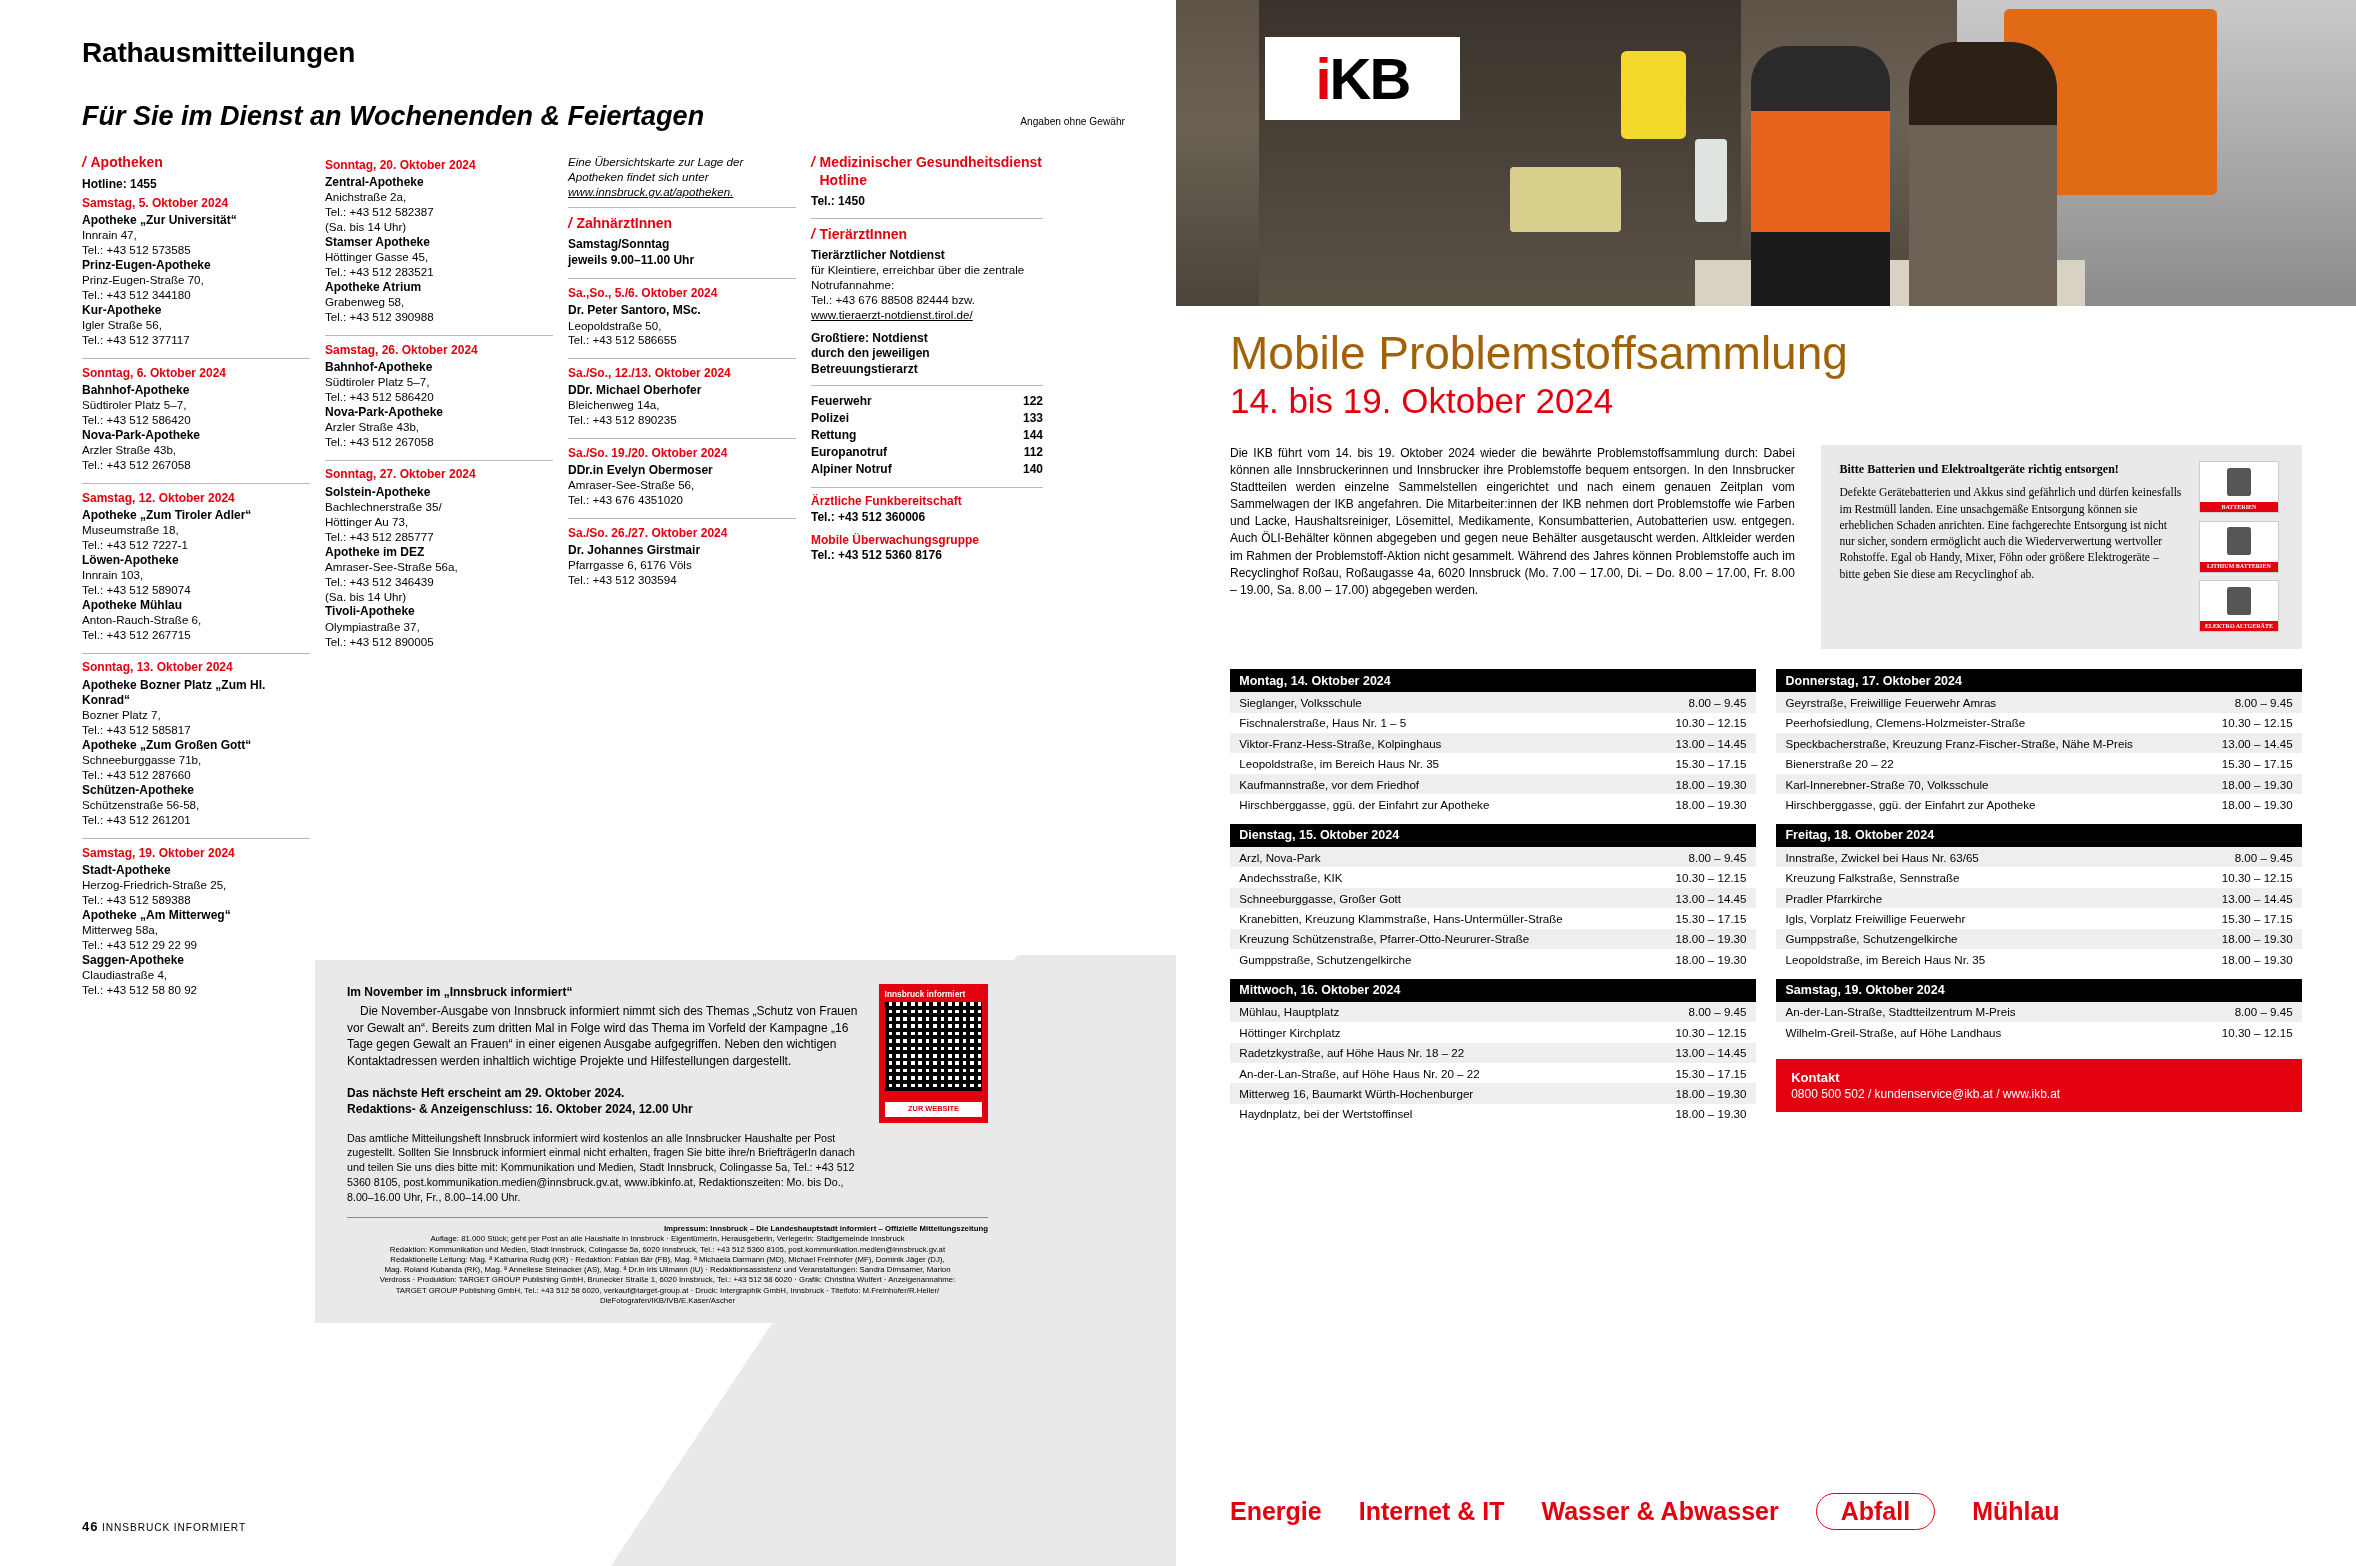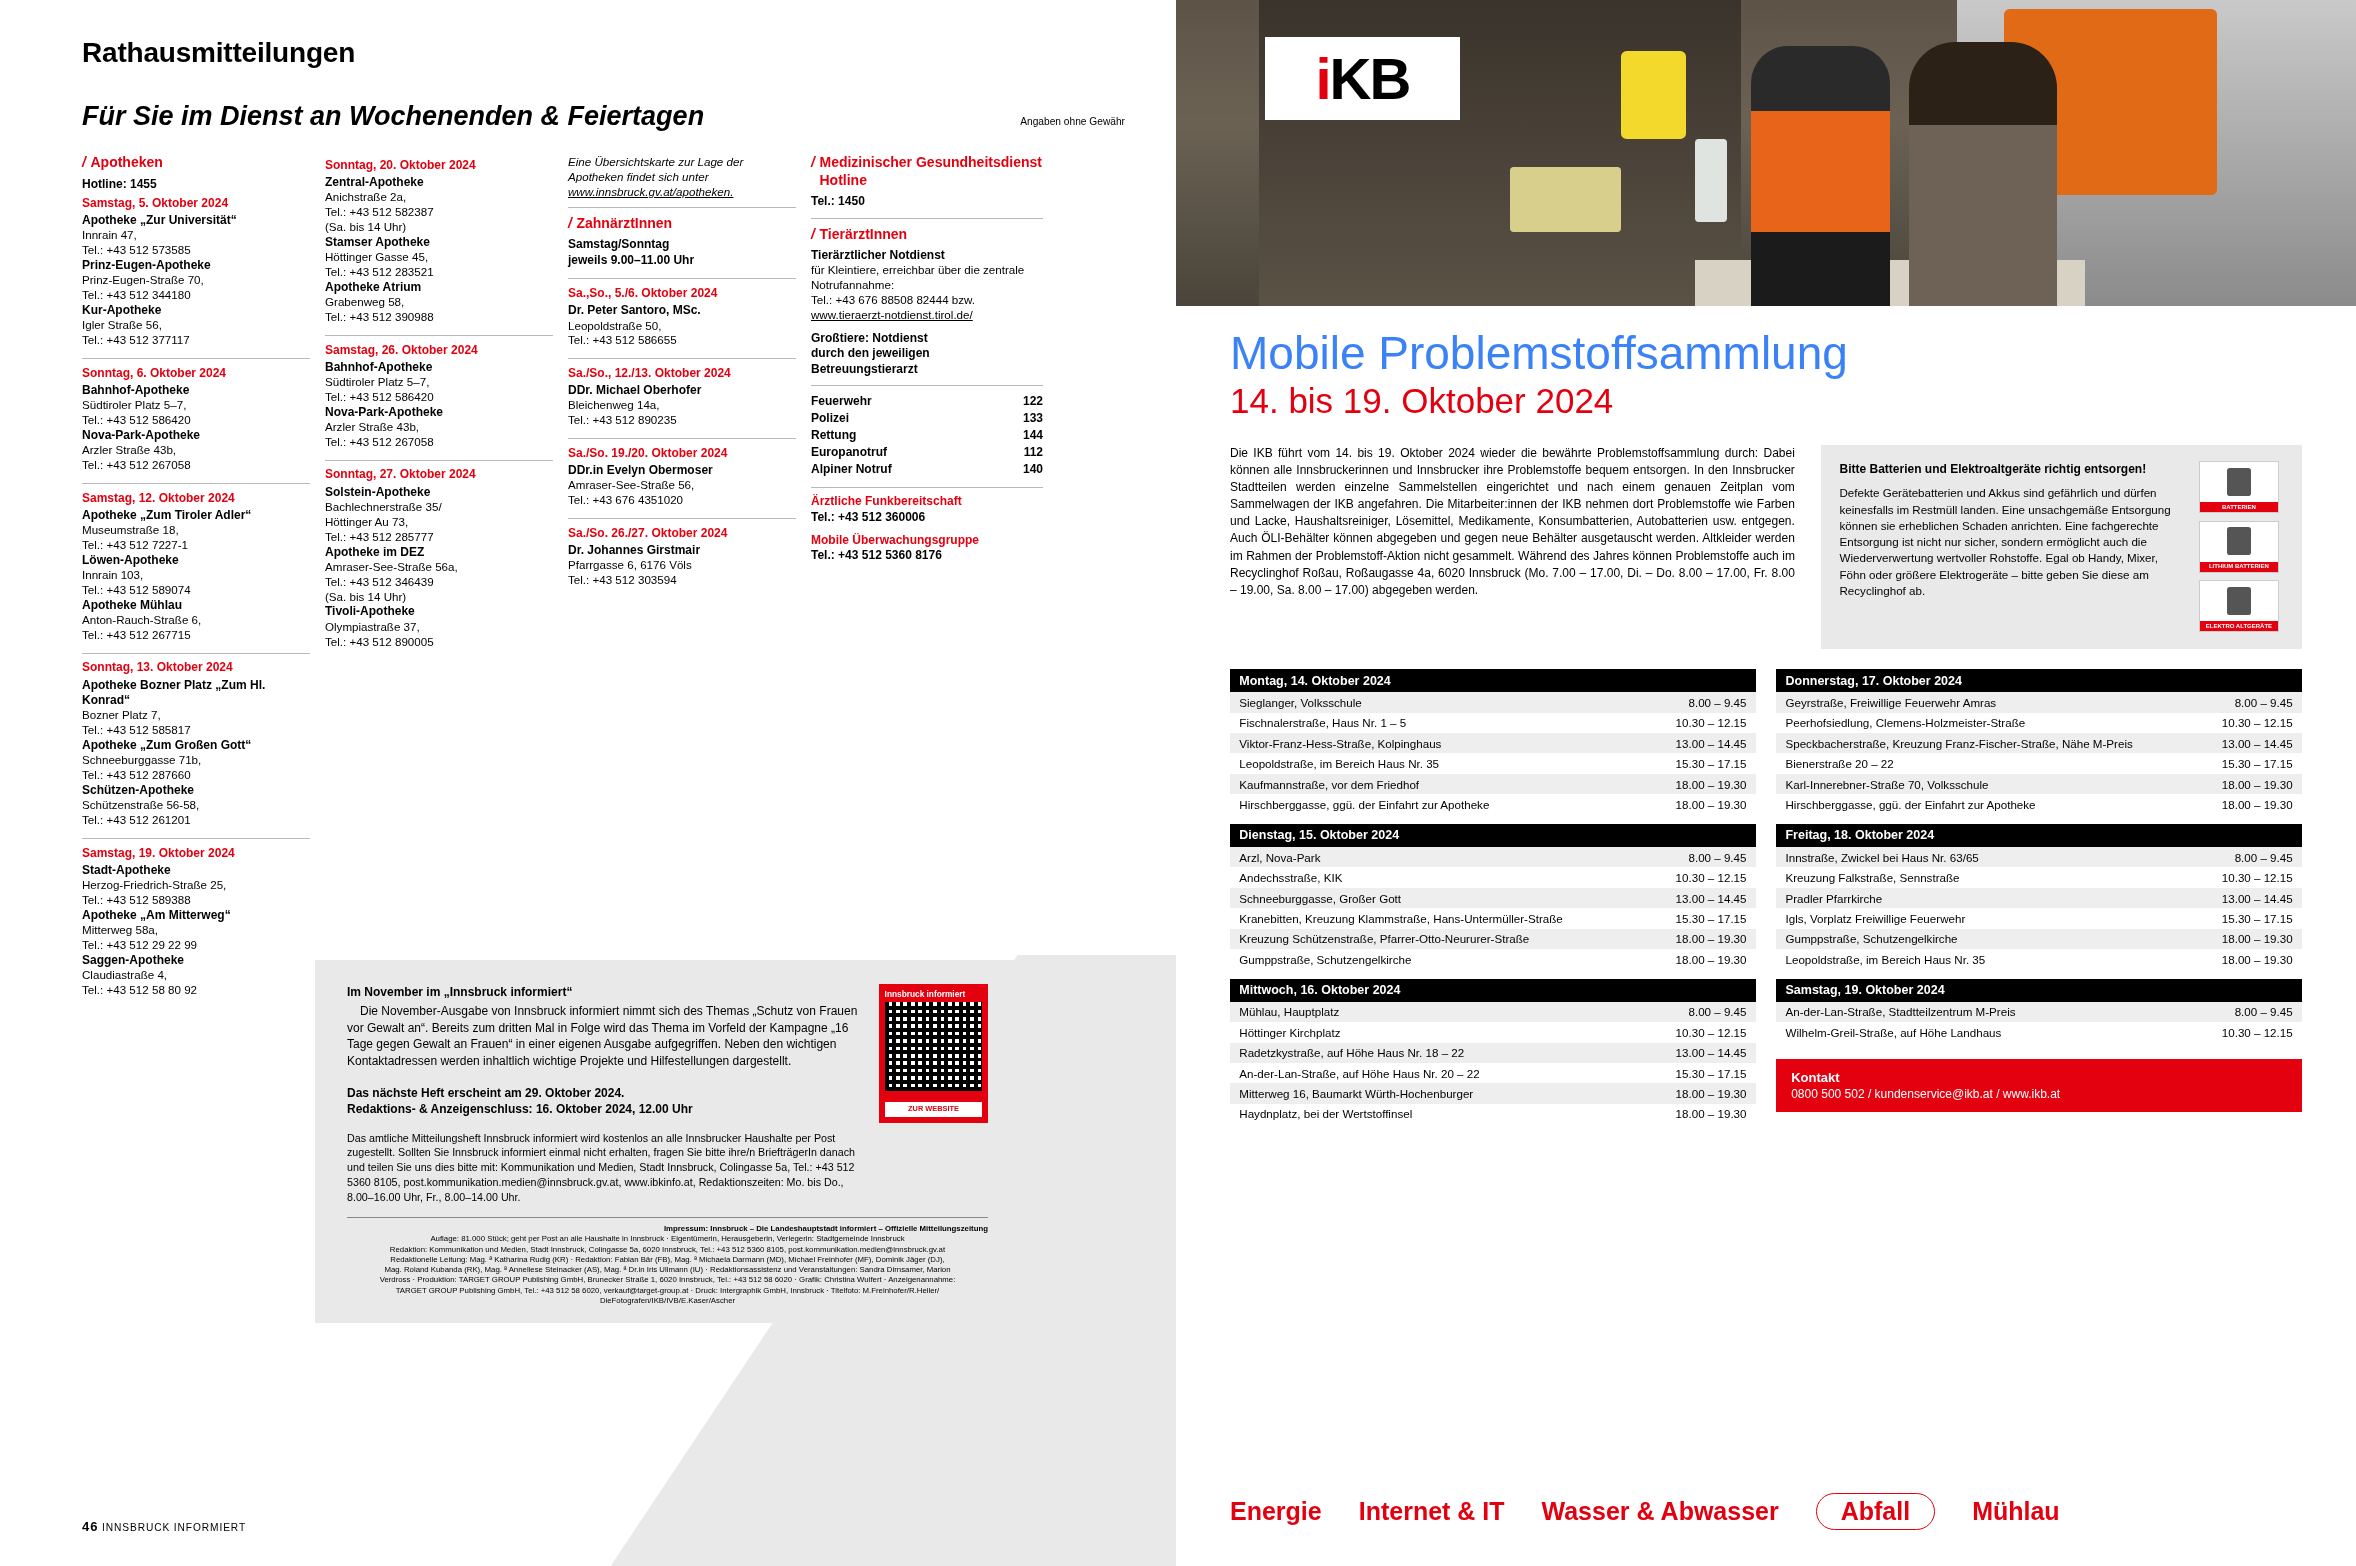--- a/index.html
+++ b/index.html
@@ -106,25 +106,25 @@
   .photo .barrel { position:absolute; left:445px; top:51px; width:65px; height:88px; background:#f3d92c; border-radius:5.6px;}
   .photo .bottle { position:absolute; left:519px; top:139px; width:32px; height:83px; background:#dfe4e0; border-radius:3.7px;}
   .photo .cans { position:absolute; left:334px; top:167px; width:111px; height:65px; background:#d9cf8c; border-radius:3.7px;}
   .logo {
     position:absolute; left:89px; top:37px; width:195px; height:83px; background:#fff;
     display:flex; align-items:center; justify-content:center;
   }
   .logo-text { font-size:58px; font-weight:bold; letter-spacing:-1.9px; }
   .logo-text .i { color:#e3000f; }
   .r-head { padding:24px 54px 0 54px; }
-  .r-title { color:#3b82f6; font-size:46px; font-weight:normal; line-height:1.02; margin:0;}
+  .r-title { color:#a16207; font-size:46px; font-weight:normal; line-height:1.02; margin:0;}
   .r-sub { color:#e3000f; font-size:35px; font-weight:normal; margin:3.7px 0 0 0;}
   .r-body { display:flex; gap:26px; padding:24px 54px 0 54px; }
   .r-text { width:566px; font-size:12px; line-height:1.43; text-align:justify;}
-  .batt-box { width:482px; background:#e9e9e9; padding:16.7px 18.6px; font-size:11.6px; line-height:1.4; display:flex; gap:13px;}
+  .batt-box { width:482px; background:#e9e9e9; padding:16.7px 18.6px; font-size:11.6px; line-height:1.4; display:flex; gap:13px;font-family:Liberation Serif, serif;}
   .batt-box .bb-title { color:#000; font-weight:bold; margin:0 0 7.4px 0; font-size:12px;}
   .batt-icons { width:89px; flex:0 0 89px; display:flex; flex-direction:column; gap:7.4px; align-items:center;}
   .bic { width:80px; height:52px; background:#fff; border:0.9px solid #ccc; position:relative;}
   .bic .lbl { position:absolute; left:0; right:0; bottom:0; background:#e3000f; color:#fff; font-size:6px;
      text-align:center; padding:0.9px 0; font-weight:bold;}
   .bic .shape { position:absolute; left:50%; top:5.6px; transform:translateX(-50%); width:24px; height:28px;
      background:#555; border-radius:2.8px;}
   
   .sched { display:flex; gap:20.4px; padding:20.4px 54px 0 54px; }
   .sched-col { width:547px; }

